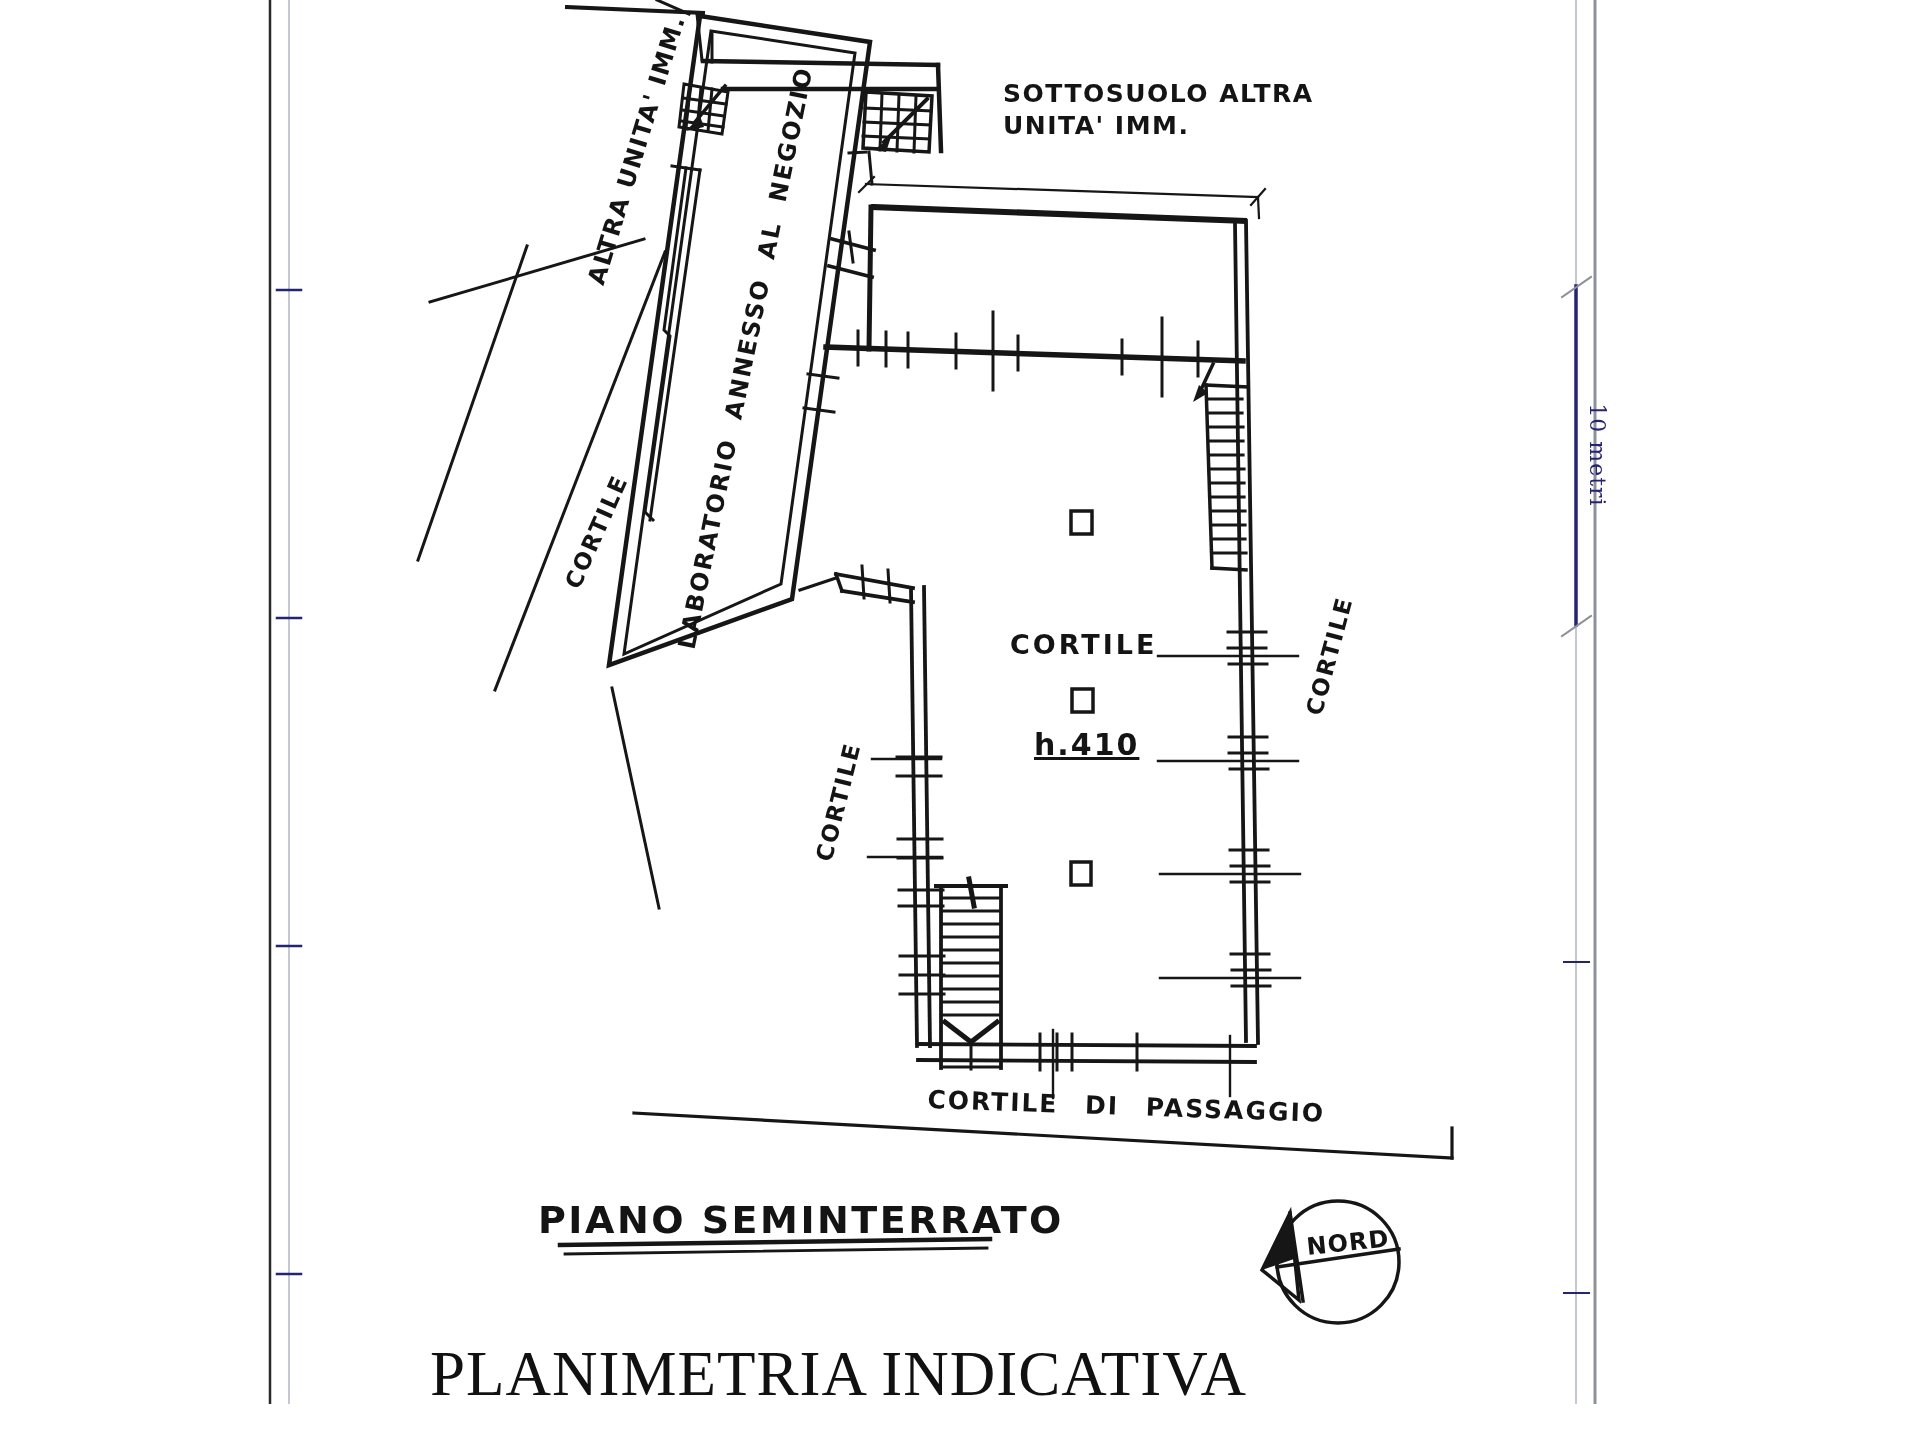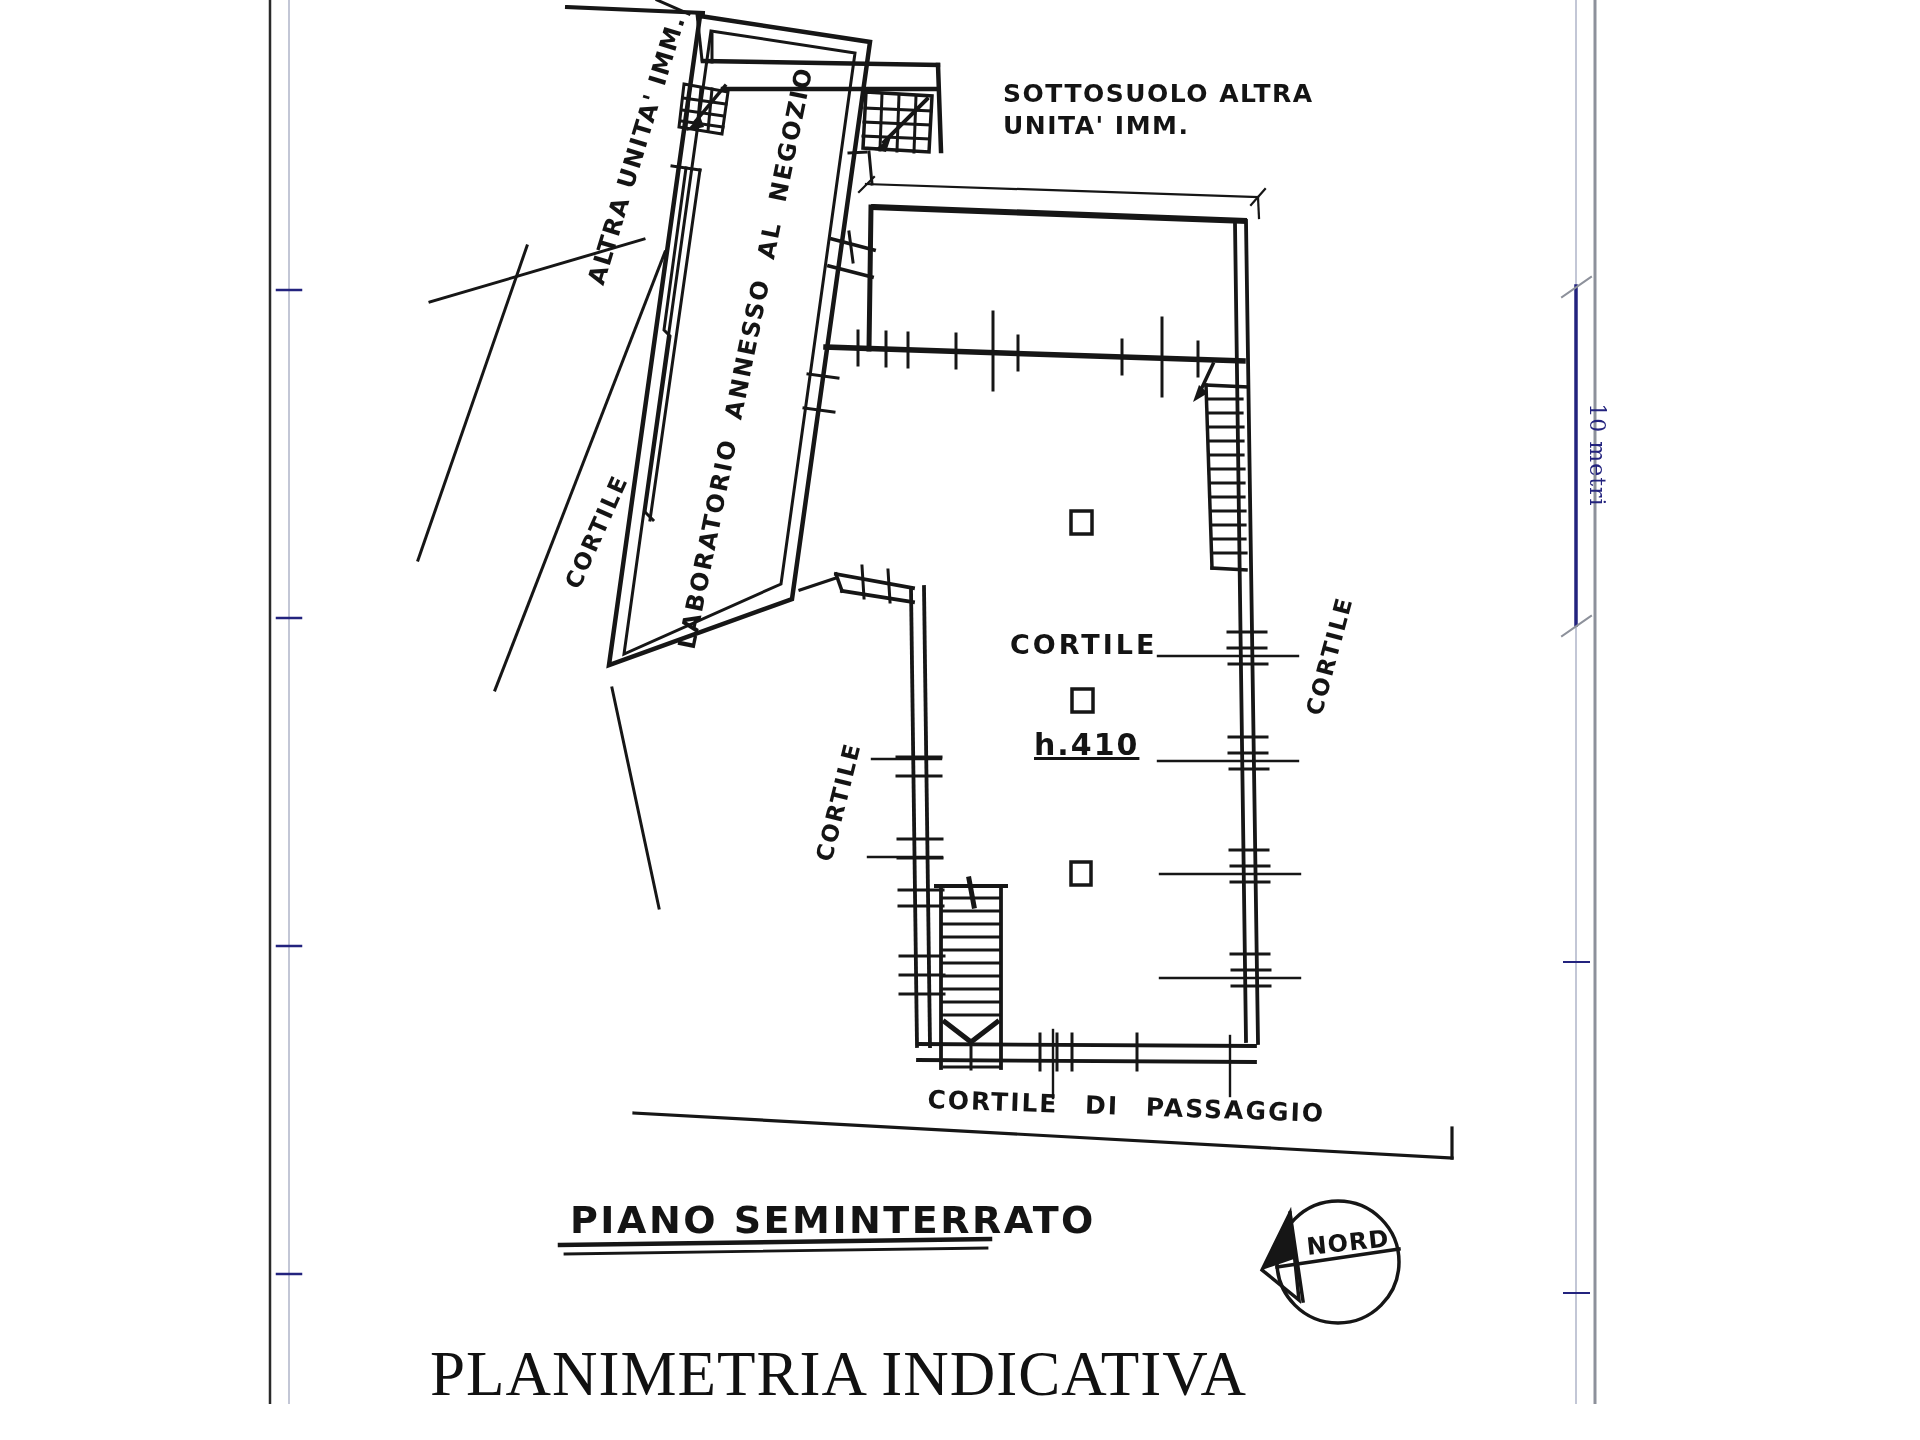--- a/index.html
+++ b/index.html
@@ -18,21 +18,21 @@
   .lbl-negozio{left:1010px;top:628px;font-size:27px;letter-spacing:3px;}
   .lbl-h410{left:1034px;top:726px;font-size:30px;letter-spacing:2px;text-decoration:underline;}
   .lbl-cortile1{left:597px;top:532px;font-size:23px;letter-spacing:2px;
              transform:translate(-50%,-50%) rotate(-66deg);}
   .lbl-cortile2{left:839px;top:802px;font-size:23px;letter-spacing:2px;
              transform:translate(-50%,-50%) rotate(-76deg);}
   .lbl-cortile3{left:1330px;top:656px;font-size:23px;letter-spacing:2px;
              transform:translate(-50%,-50%) rotate(-75deg);}
   .lbl-passaggio{left:928px;top:1084px;font-size:25px;letter-spacing:2px;word-spacing:16px;
              transform:rotate(2deg);transform-origin:left top;white-space:nowrap;}
-  .lbl-piano{left:570px;top:1196px;font-size:38px;letter-spacing:2.5px;white-space:nowrap;}
+  .lbl-piano{left:538px;top:1196px;font-size:38px;letter-spacing:2.5px;white-space:nowrap;}
   .lbl-nord{left:1348px;top:1243px;font-size:24px;letter-spacing:1px;
              transform:translate(-50%,-50%) rotate(-6deg);}
   .lbl-scale{left:1597px;top:455px;font-size:22px;font-weight:400;color:#23237e;
              font-family:"DejaVu Serif",serif;transform:translate(-50%,-50%) rotate(90deg);
              white-space:nowrap;letter-spacing:1px;}
   .lbl-title{left:430px;top:1334px;width:1060px;font-size:63px;font-weight:400;
              font-family:"Liberation Serif","DejaVu Serif",serif;color:#111;letter-spacing:1px;
              white-space:nowrap;}
 </style>
 </head>

